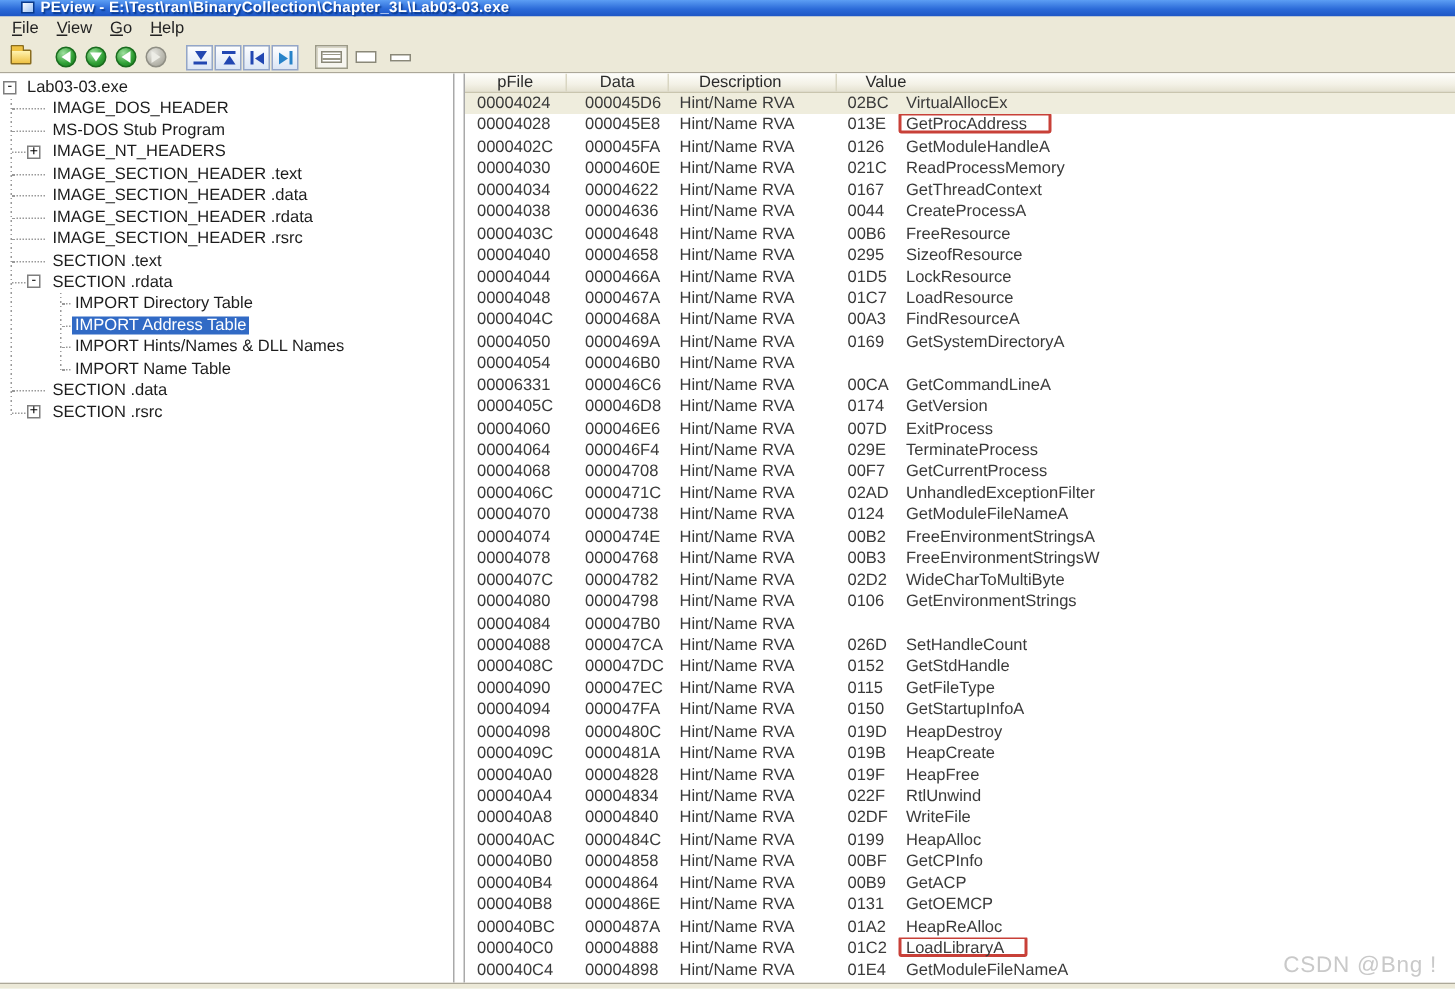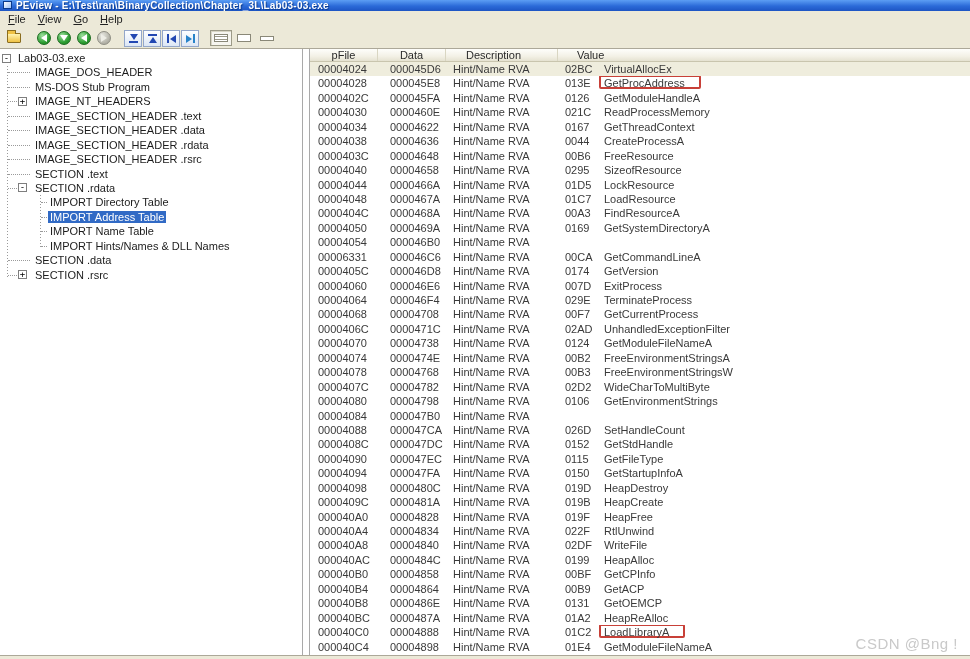--- a/index.html
+++ b/index.html
@@ -1,21 +1,21 @@
 <!DOCTYPE html>
 <html><head>
 <meta charset="utf-8">
 <style>
   * { box-sizing: border-box; margin: 0; padding: 0; }
   html,body { width:970px; height:659px; overflow:hidden; }
   body { font-family:"Liberation Sans", sans-serif; background:#ECE9D8; position:relative; font-size:11px; color:#222; }
 
   
   .titlebar { height:11px; background:linear-gradient(180deg,#5C9EF4 0%,#2B6AD8 55%,#1D55C4 100%);
-    display:flex; align-items:flex-start; overflow:hidden; padding-left:3px; }
+    display:flex; align-items:flex-start; overflow:hidden; padding-left:14px; }
   .titlebar .appicon { width:9px; height:8px; margin:1px 4px 0 0; background:linear-gradient(135deg,#fdfdfd,#9cc1f5);
     border:1px solid #0a3a8c; flex:none; }
   .titlebar .title-text { color:#fff; font-weight:bold; font-size:10px; line-height:12px; white-space:nowrap;
     text-shadow:1px 1px 1px #0a3a8c; letter-spacing:0.2px; }
 
   
   .menubar { height:17px; background:#ECE9D8; display:flex; align-items:center; padding-left:2px; }
   .menu-item { display:inline-block; padding:1px 6px 2px 6px; cursor:default; }
   .menu-item::first-letter { text-decoration:underline; }
 
@@ -229,26 +229,26 @@
     <span class="lbl">IMPORT Directory Table</span>
   </div>
         <div class="tree-item" style="padding-left: 48px;">
     <span class="dash" style="left: 41px; width: 6px;"></span>
     
     <span class="lbl sel">IMPORT Address Table</span>
   </div>
         <div class="tree-item" style="padding-left: 48px;">
     <span class="dash" style="left: 41px; width: 6px;"></span>
     
-    <span class="lbl">IMPORT Name Table</span>
+    <span class="lbl">IMPORT Hints/Names &amp; DLL Names</span>
   </div>
         <div class="tree-item" style="padding-left: 48px;">
     <span class="dash" style="left: 41px; width: 6px;"></span>
     
-    <span class="lbl">IMPORT Hints/Names &amp; DLL Names</span>
+    <span class="lbl">IMPORT Name Table</span>
   </div>
         <div class="tree-item" style="padding-left: 33px;">
     <span class="dash" style="left: 8px; width: 22px;"></span>
     
     <span class="lbl">SECTION .data</span>
   </div>
         <div class="tree-item" style="padding-left: 33px;">
     <span class="dash" style="left: 8px; width: 9px;"></span>
     <span class="expand-box" style="left: 18px;">+</span>
     <span class="lbl">SECTION .rsrc</span>

